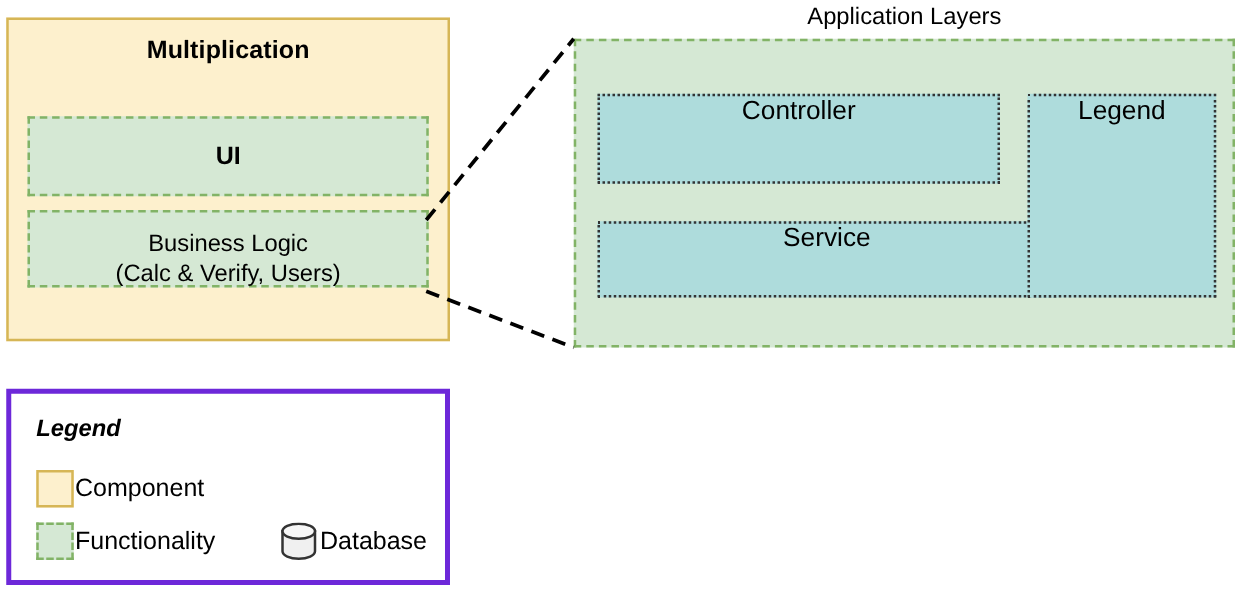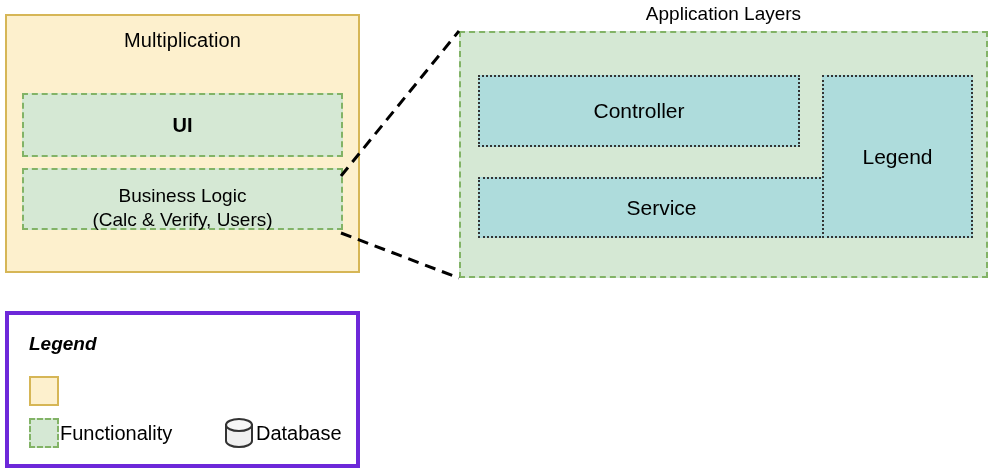--- a/index.html
+++ b/index.html
@@ -27,21 +27,21 @@
     background: #fdf0cd;
     border: 2px solid #d6b656;
   }
   .component-title {
     position: absolute;
     left: 0;
     top: 12px;
     width: 100%;
     text-align: center;
     font-size: 20px;
-    font-weight: normal;
+    font-weight: bold;
     line-height: 24px;
     letter-spacing: 0.1px;
   }
 
   .func-box {
     position: absolute;
     box-sizing: border-box;
     background: #d5e8d4;
     border: 2px dashed #82b366;
     display: flex;
@@ -90,21 +90,21 @@
     box-sizing: border-box;
     background: #d5e8d4;
     border: 2px dashed #82b366;
   }
   .layer-box {
     position: absolute;
     box-sizing: border-box;
     background: #aedcdc;
     border: 2px dotted #333333;
     display: flex;
-    align-items: center;
+    align-items: flex-start;
     justify-content: center;
     text-align: center;
     font-size: 21px;
   }
   .layer-controller {
     left: 17px;
     top: 42px;
     width: 322px;
     height: 72px;
   }
@@ -223,20 +223,21 @@
 <svg class="connectors" width="994" height="476" viewBox="0 0 994 476">
   <line x1="341" y1="176" x2="459" y2="31" stroke="#000000" stroke-width="3" stroke-dasharray="11 7"></line>
   <line x1="341" y1="233" x2="459" y2="278" stroke="#000000" stroke-width="3" stroke-dasharray="11 7"></line>
 </svg>
 
 <div class="legend-box">
   <div class="legend-title">Legend</div>
 
   <div class="legend-row legend-col1 legend-r1">
     <span class="swatch swatch-component"></span>
+    <span class="legend-label">Component</span>
   </div>
 
 
   <div class="legend-row legend-col1 legend-r2">
     <span class="swatch swatch-functionality"></span>
     <span class="legend-label">Functionality</span>
   </div>
 
   <div class="legend-row legend-col2 legend-r2">
     <svg class="swatch-db" viewBox="0 0 32 30">

